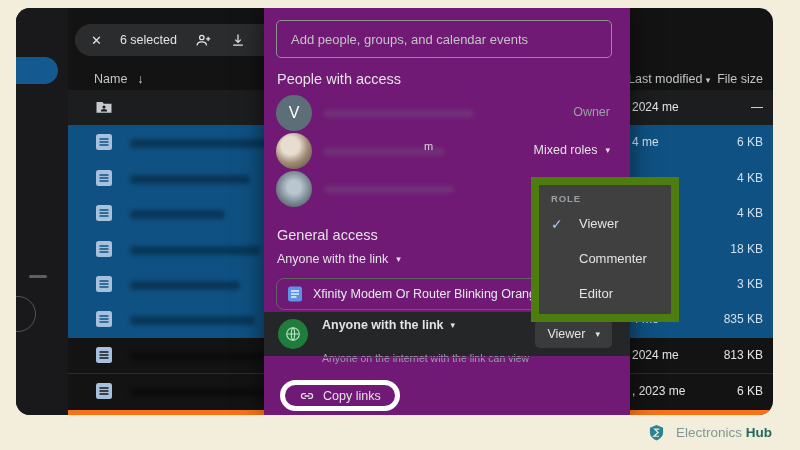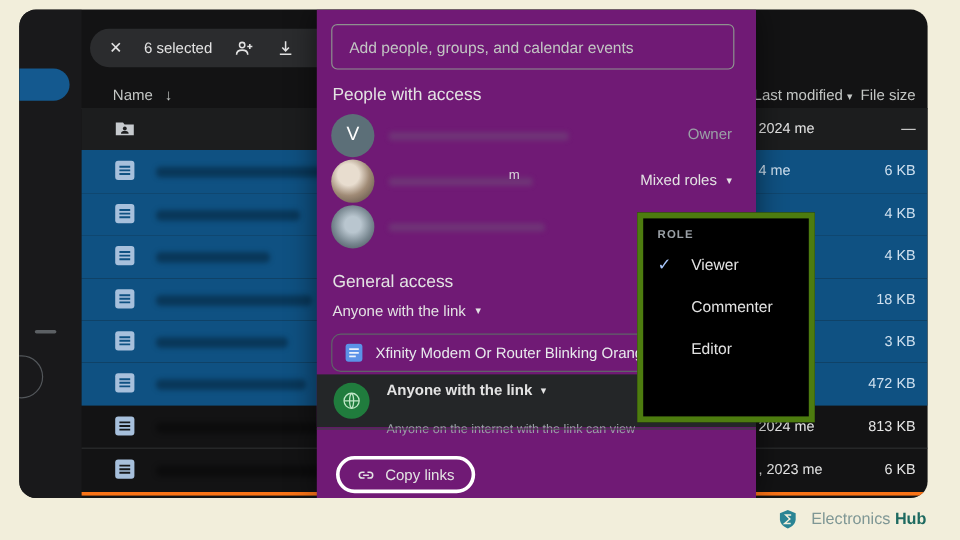--- a/index.html
+++ b/index.html
@@ -21,21 +21,21 @@
   .listhead{position:absolute;left:52px;top:62px;right:0;height:20px;color:#c4c7c5;font-size:12.5px;z-index:1;}
   .lh-name{position:absolute;left:26px;top:2px;display:flex;gap:10px;align-items:center;}
   .lh-mod{position:absolute;left:560px;top:2px;white-space:nowrap;}
   .lh-size{position:absolute;right:10px;top:2px;}
   .headline{position:absolute;left:52px;top:82px;right:0;height:1px;background:#2c2d2e;}
   
   .rows{position:absolute;left:52px;top:82px;right:0;z-index:1;}
   .frow{position:relative;height:35.4px;font-size:12px;color:#e5e5e5;}
   .frow.folder{background:#1c1d1e;}
   .frow.sel{background:#0f5182;color:#cfe0ef;}
-  .frow.plain9{border-top:1px solid #2c2d2e;border-bottom:3px solid #f97316;text-align:right;}
+  .frow.plain9{border-top:1px solid #2c2d2e;border-bottom:6px solid #f97316;text-align:right;}
   .ficon{position:absolute;left:27px;top:8px;width:18px;height:18px;}
   .fblur{position:absolute;left:62px;top:14px;height:9px;background:rgba(0,0,0,.35);filter:blur(2px);border-radius:4px;}
   .frow.sel .fblur{background:rgba(4,34,56,.55);}
   .fmod{position:absolute;left:564px;top:10px;white-space:nowrap;}
   .fsize{position:absolute;right:10px;top:10px;white-space:nowrap;}
   
   .dialog{position:absolute;left:248px;top:0;width:366px;height:407px;background:#701a75;z-index:5;
     box-shadow:0 0 24px rgba(0,0,0,.55);color:#e3e3e3;}
   .addinput{position:absolute;left:12px;top:12px;width:336px;height:38px;box-sizing:border-box;background:transparent;
     border:1px solid #8e918f;border-radius:5px;color:#e3e3e3;font-size:13px;padding:0 14px;outline:none;
@@ -55,28 +55,28 @@
   .scopelabel{position:absolute;left:13px;top:244px;font-size:12.5px;font-weight:500;display:flex;gap:8px;align-items:center;}
   .chip{position:absolute;left:12px;top:270px;width:336px;height:32px;box-sizing:border-box;border:1px solid #5f6368;
     border-radius:8px;display:flex;align-items:center;gap:10px;padding:0 10px;overflow:hidden;}
   .chiptext{font-size:12.5px;color:#e8eaed;white-space:nowrap;}
   .linkrow{position:absolute;left:0;top:304px;width:100%;height:44px;background:#242628;}
   .lr-title{position:absolute;left:58px;top:6px;font-size:12.5px;font-weight:700;display:flex;gap:7px;align-items:center;}
   .lr-sub{position:absolute;left:58px;top:40px;font-size:10.5px;color:#9aa0a6;white-space:nowrap;}
   .viewerbtn{position:absolute;right:18px;top:8px;height:28px;background:#3a3b3d;border-radius:5px;border:none;color:#e3e3e3;
     font-size:12.5px;display:flex;gap:10px;align-items:center;padding:0 12px;font-family:inherit;cursor:pointer;}
   .footline{position:absolute;left:0;top:349px;width:100%;height:1px;background:#3c4043;}
-  .copybtn{position:absolute;left:16px;top:372px;height:31px;background:transparent;border:3px solid #ffffff;border-radius:16px;
+  .copybtn{position:absolute;left:16px;top:372px;height:31px;background:transparent;border:5px solid #ffffff;border-radius:16px;
     color:#e3e3e3;font-size:12.5px;display:flex;gap:8px;align-items:center;padding:0 14px;font-family:inherit;cursor:pointer;}
   .donebtn{position:absolute;right:18px;top:372px;height:31px;width:64px;background:#abc8f8;border:none;border-radius:16px;
     color:#0a2f6b;font-size:13px;font-weight:500;font-family:inherit;cursor:pointer;}
   .caret{font-size:9px;line-height:1;}
   
-  .rolemenu{position:absolute;left:515px;top:169px;width:148px;height:175px;box-sizing:border-box;background:#000000;
-    border:5px solid #4d7c0f;z-index:10;color:#e3e3e3;}
+  .rolemenu{position:absolute;left:515px;top:169px;width:148px;height:145px;box-sizing:border-box;background:#404040;
+    border:8px solid #4d7c0f;z-index:10;color:#e3e3e3;}
   .rm-head{margin:8px 0 2px 12px;font-size:9.5px;letter-spacing:.9px;color:#9aa0a6;font-weight:700;}
   .rm-item{position:relative;height:35px;display:flex;align-items:center;font-size:13px;cursor:pointer;}
   .rm-check{width:28px;padding-left:12px;color:#a8c7fa;font-size:14px;}
   
   .watermark{position:absolute;right:28px;top:424px;display:flex;align-items:center;gap:12px;font-size:13.5px;}
   .wm-reg{color:#7f9795;}
   .wm-bold{color:#1e6a60;font-weight:700;}
   svg{display:block;}
 </style>
 </head>
@@ -196,21 +196,21 @@
         </div>
         <div class="frow sel">
           <span class="ficon">
             <svg viewBox="0 0 18 18">
               <rect x="1" y="1" width="16" height="16" rx="2.5" fill="#a7c0dc"></rect>
   <path d="M4.5 6h9M4.5 9h9M4.5 12h9" stroke="#0f5182" stroke-width="1.6"></path>
             </svg>
           </span>
           <span class="fblur" style="width:125px"></span>
           <span class="fmod">4 me</span>
-          <span class="fsize">472 KB</span>
+          <span class="fsize">835 KB</span>
         </div>
         <div class="frow">
           <span class="ficon">
             <svg viewBox="0 0 18 18">
               <rect x="1" y="1" width="16" height="16" rx="2.5" fill="#a7c0dc"></rect>
   <path d="M4.5 6h9M4.5 9h9M4.5 12h9" stroke="#16181b" stroke-width="1.6"></path>
             </svg>
           </span>
           <span class="fblur" style="width:160px"></span>
           <span class="fmod">2024 me</span>

